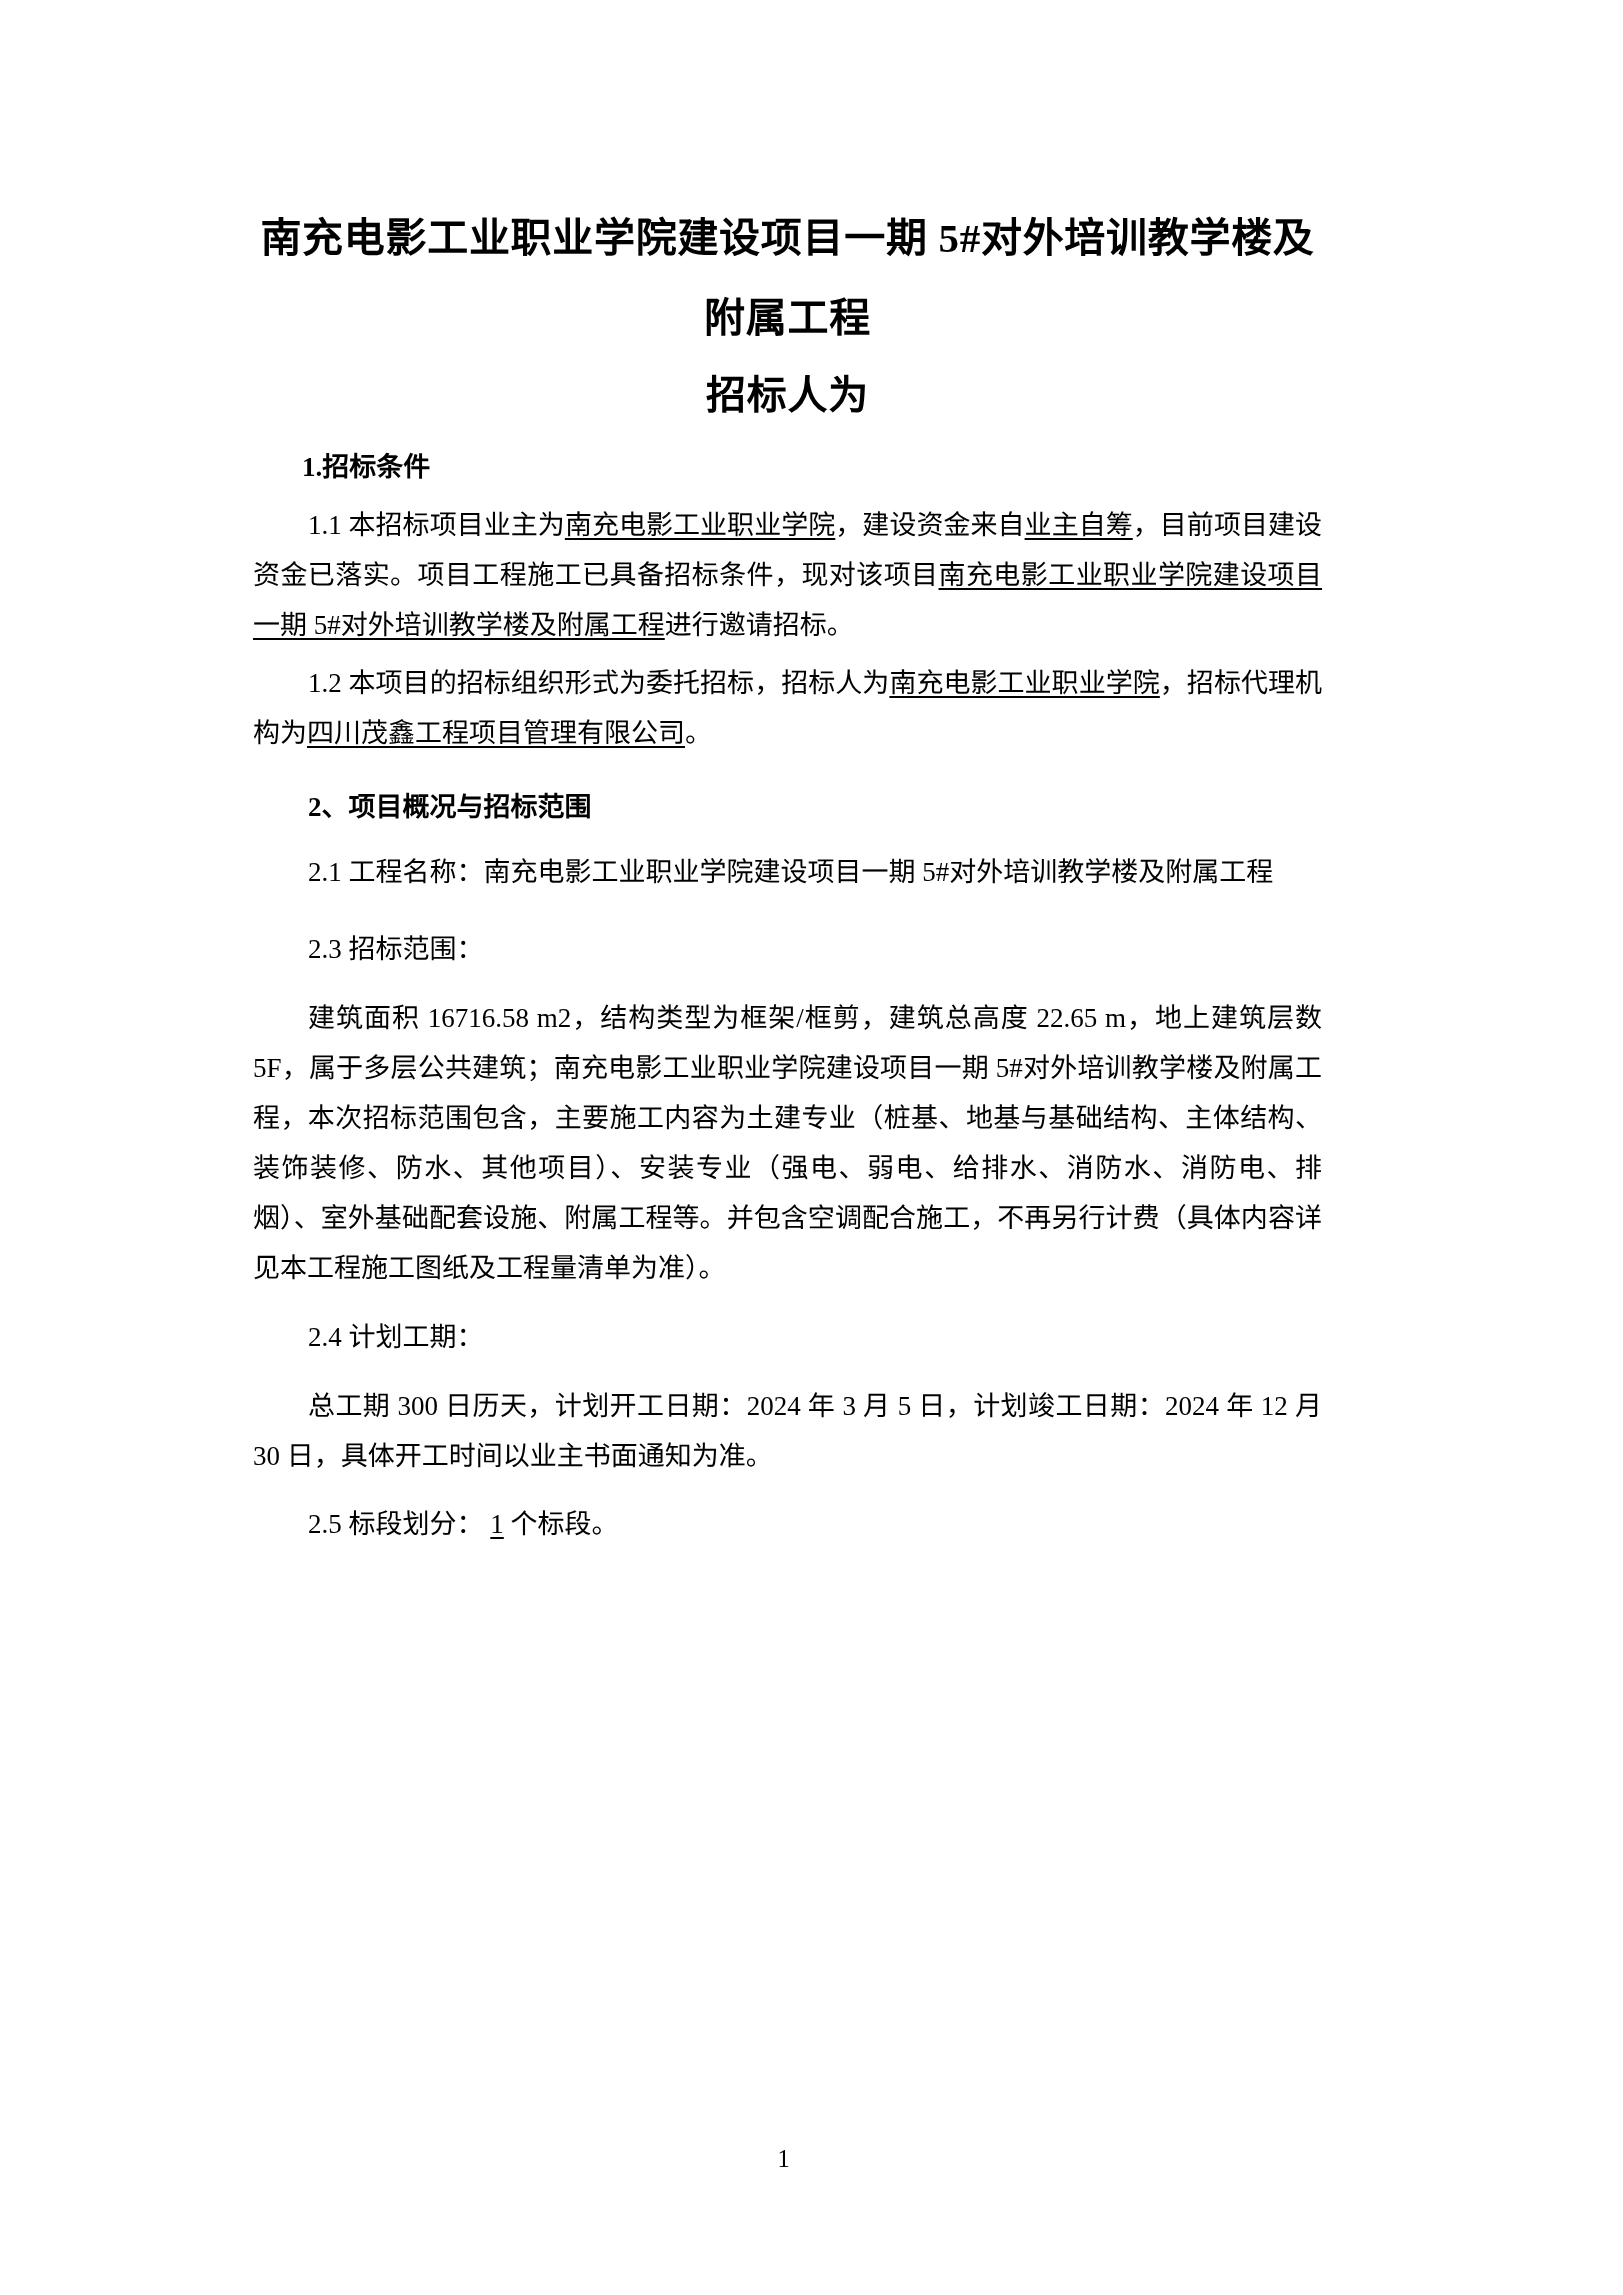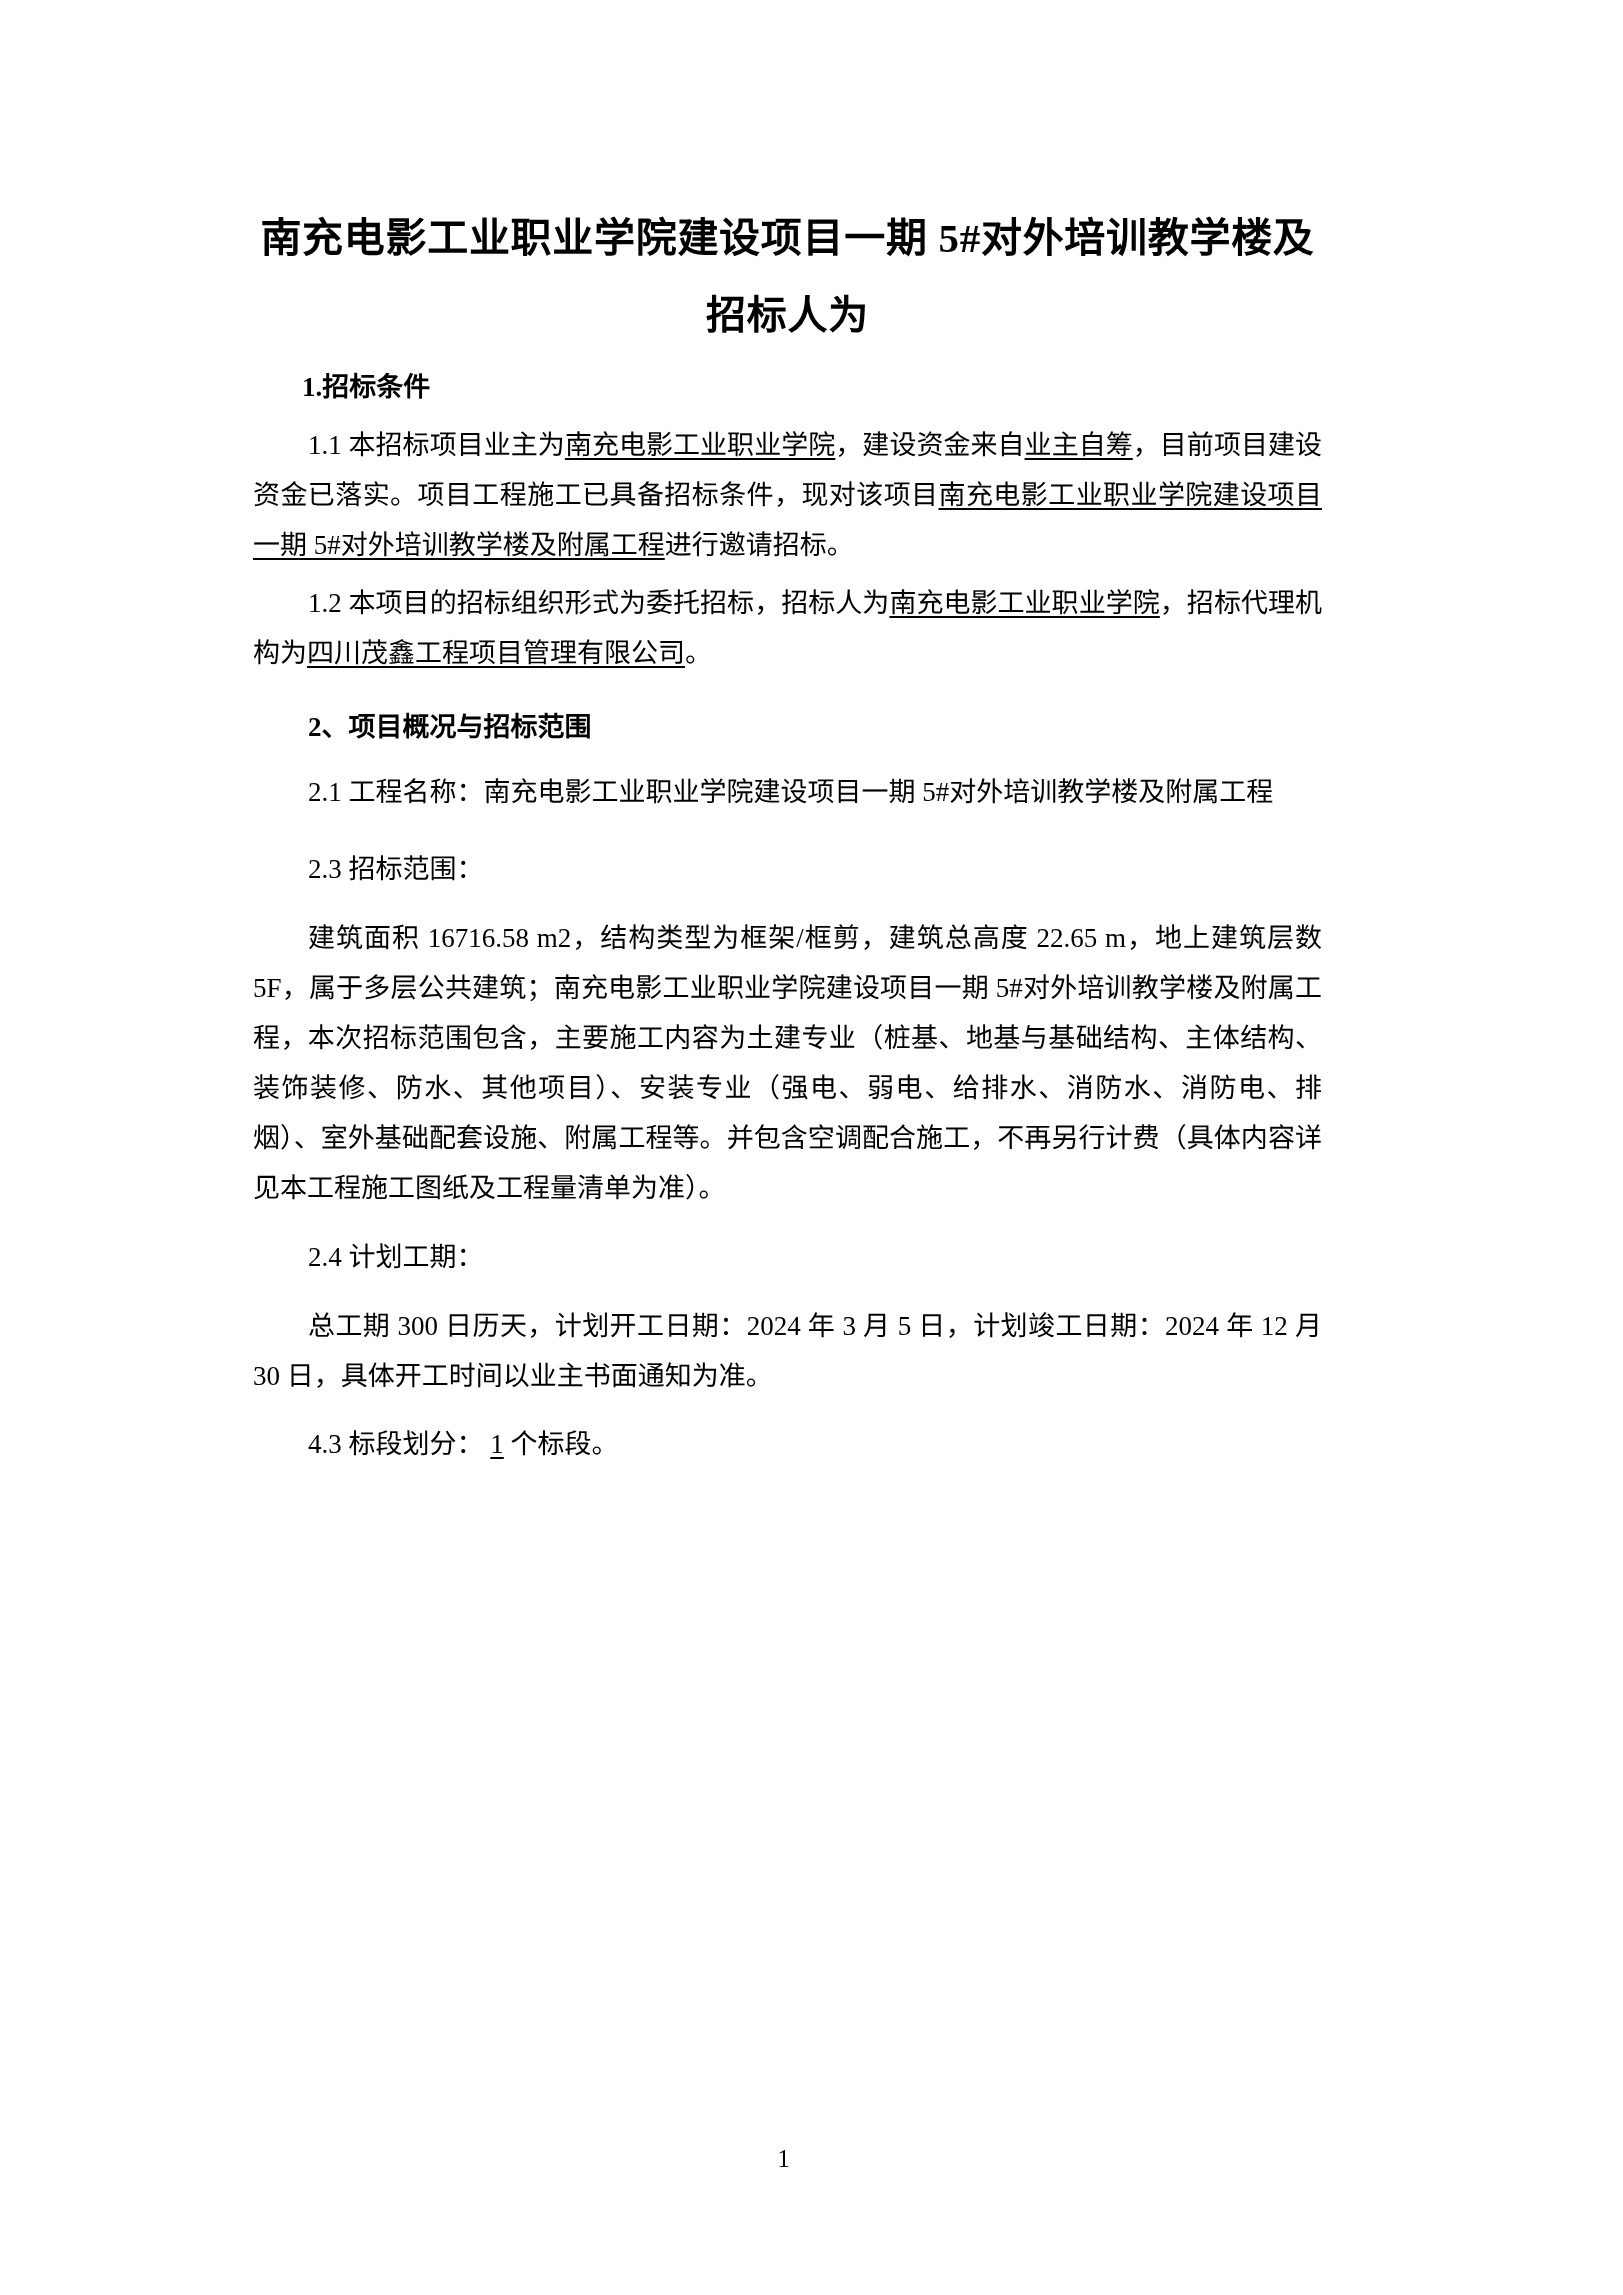--- a/index.html
+++ b/index.html
@@ -85,20 +85,21 @@
     line-height: 27px;
   }
 </style>
 </head>
 <body>
 
 <div class="page">
 
   <h1 class="doc-title">
     <span class="ttl-line-1">南充电影工业职业学院建设项目一期 5#对外培训教学楼及</span>
+    <span class="ttl-line-2">附属工程</span>
   </h1>
 
   <h2 class="doc-subtitle">招标人为</h2>
 
   <p class="para heading-sub">1.招标条件</p>
 
   <p class="para"><span>1.1 本招标项目业主为</span><u class="ul">南充电影工业职业学院</u><span>，建设资金来自</span><u class="ul">业主自筹</u><span>，目前项目建设资金已落实。项目工程施工已具备招标条件，现对该项目</span><u class="ul">南充电影工业职业学院建设项目一期 5#对外培训教学楼及附属工程</u><span>进行邀请招标。</span></p>
 
   <p class="para"><span>1.2  本项目的招标组织形式为委托招标，招标人为</span><u class="ul">南充电影工业职业学院</u><span>，招标代理机构为</span><u class="ul">四川茂鑫工程项目管理有限公司</u><span>。</span></p>
 
@@ -124,21 +125,21 @@
   <div class="gap-sm"></div>
 
   <p class="para tight">2.4 计划工期：</p>
 
   <div class="gap-sm"></div>
 
   <p class="para">总工期 300 日历天，计划开工日期：2024 年 3 月 5 日，计划竣工日期：2024 年 12 月 30 日，具体开工时间以业主书面通知为准。</p>
 
   <div class="gap-sm"></div>
 
-  <p class="para tight"><span>4.3 标段划分：</span><span class="blank-ul">1</span><span>个标段。</span></p>
+  <p class="para tight"><span>2.5 标段划分：</span><span class="blank-ul">1</span><span>个标段。</span></p>
 
   <div class="gap-sm"></div>
 
 
   <div class="gap-sm"></div>
 
 
   <div class="page-number">1</div>
 
 </div>

